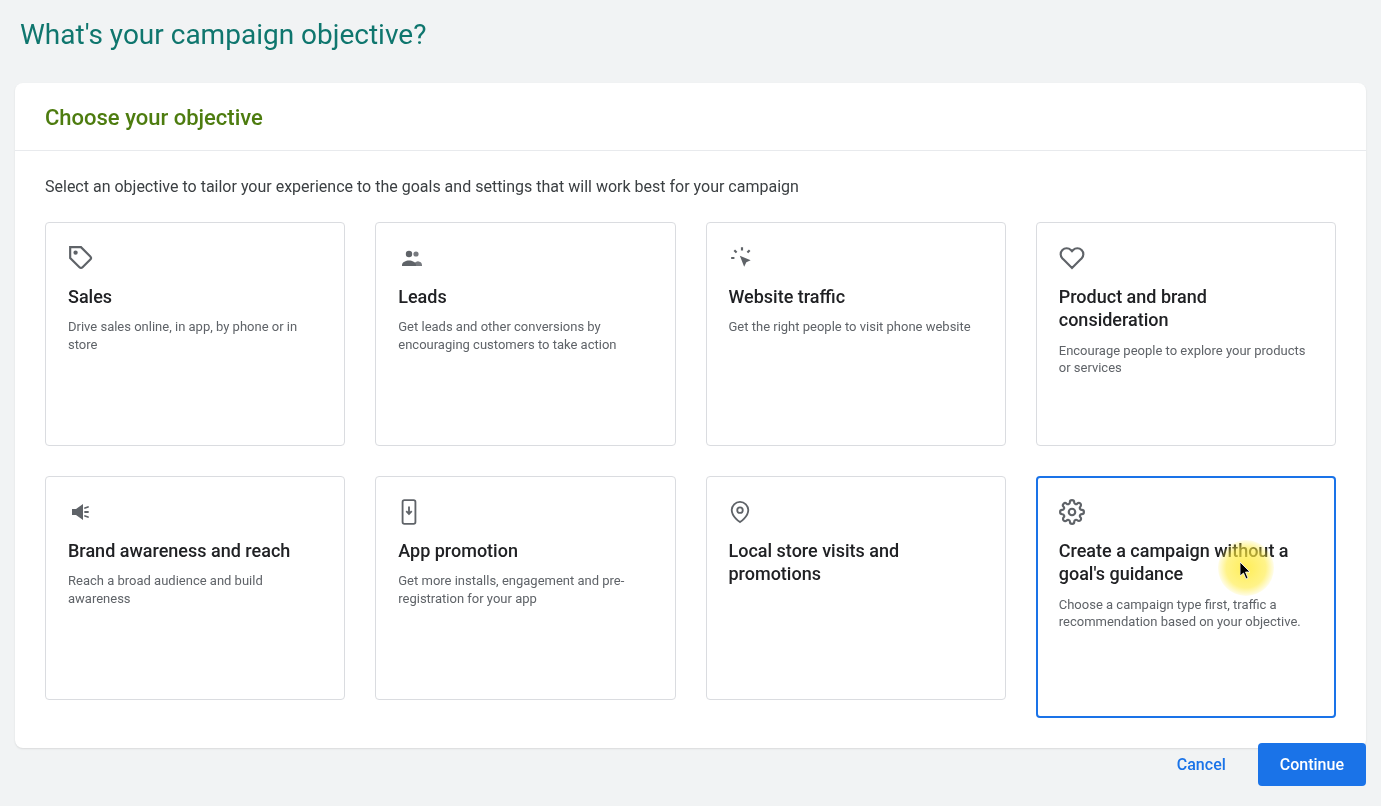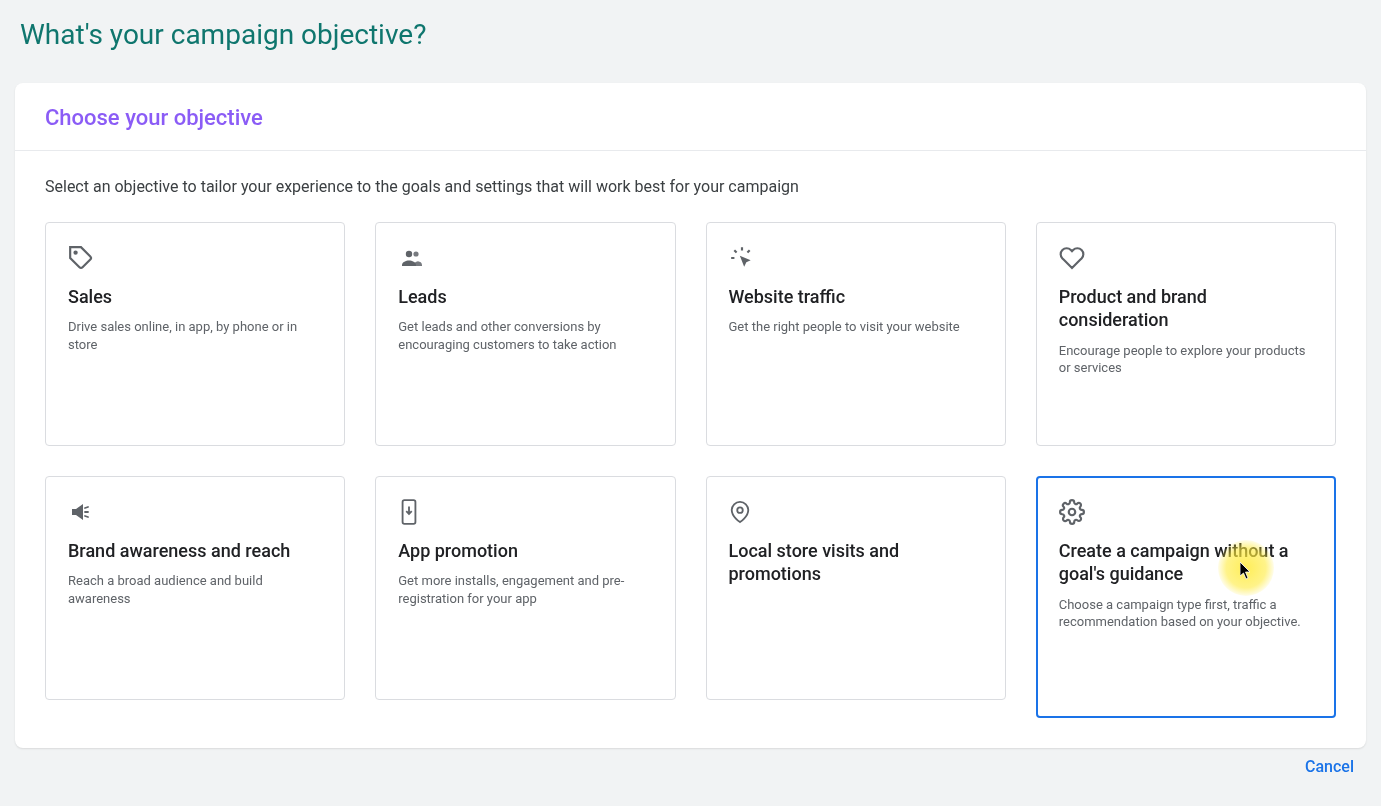--- a/index.html
+++ b/index.html
@@ -27,21 +27,21 @@
       margin: 32px 15px 0 15px;
       box-shadow: 0 1px 2px rgba(0,0,0,0.1);
     }
     .card-header {
       padding: 22px 30px 20px 30px;
       border-bottom: 1px solid #e8eaed;
     }
     .card-header-title {
       font-size: 22px;
       font-weight: 500;
-      color: #8b5cf6;
+      color: #4d7c0f;
     }
     .card-body {
       padding: 26px 30px 30px 30px;
     }
     .subtitle {
       font-size: 16px;
       color: #3c4043;
       margin-bottom: 26px;
     }
     .objectives-grid {
@@ -165,21 +165,21 @@
         <div class="card-description">Get leads and other conversions by encouraging customers to take action</div>
       </div>
 
       <div class="objective-card">
         <div class="card-icon">
           <svg width="26" height="26" viewBox="0 0 24 24" fill="#5f6368">
             <path d="M11 2v3h2V2zM5.6 4.2l-1.4 1.4 2.1 2.1 1.4-1.4zM18.4 4.2l-2.1 2.1 1.4 1.4 2.1-2.1zM2 11h3v2H2zM10 10l10 4-4 2-2 4z"></path>
           </svg>
         </div>
         <div class="card-title">Website traffic</div>
-        <div class="card-description">Get the right people to visit your website</div>
+        <div class="card-description">Get the right people to visit phone website</div>
       </div>
 
       <div class="objective-card">
         <div class="card-icon">
           <svg width="26" height="26" viewBox="0 0 24 24" fill="none" stroke="#5f6368" stroke-width="2">
             <path d="M20.84 4.61a5.5 5.5 0 0 0-7.78 0L12 5.67l-1.06-1.06a5.5 5.5 0 0 0-7.78 7.78l1.06 1.06L12 21.23l7.78-7.78 1.06-1.06a5.5 5.5 0 0 0 0-7.78z"></path>
           </svg>
         </div>
         <div class="card-title">Product and brand consideration</div>
         <div class="card-description">Encourage people to explore your products or services</div>
@@ -227,20 +227,21 @@
         <div class="card-title">Create a campaign without a goal's guidance</div>
         <div class="card-description">Choose a campaign type first, traffic a recommendation based on your objective.</div>
       </div>
 
     </div>
   </div>
 </div>
 
 <div class="footer">
   <button class="btn-cancel">Cancel</button>
+  <button class="btn-continue">Continue</button>
 </div>
 
 <div class="cursor-highlight"></div>
 <div class="cursor-arrow">
   <svg width="14" height="18" viewBox="0 0 14 18">
     <path d="M0 0 L0 14 L3.5 11 L6 17 L8 16 L5.5 10 L10 10 Z" fill="#000" stroke="#fff" stroke-width="0.8"></path>
   </svg>
 </div>
 
 </body></html>

